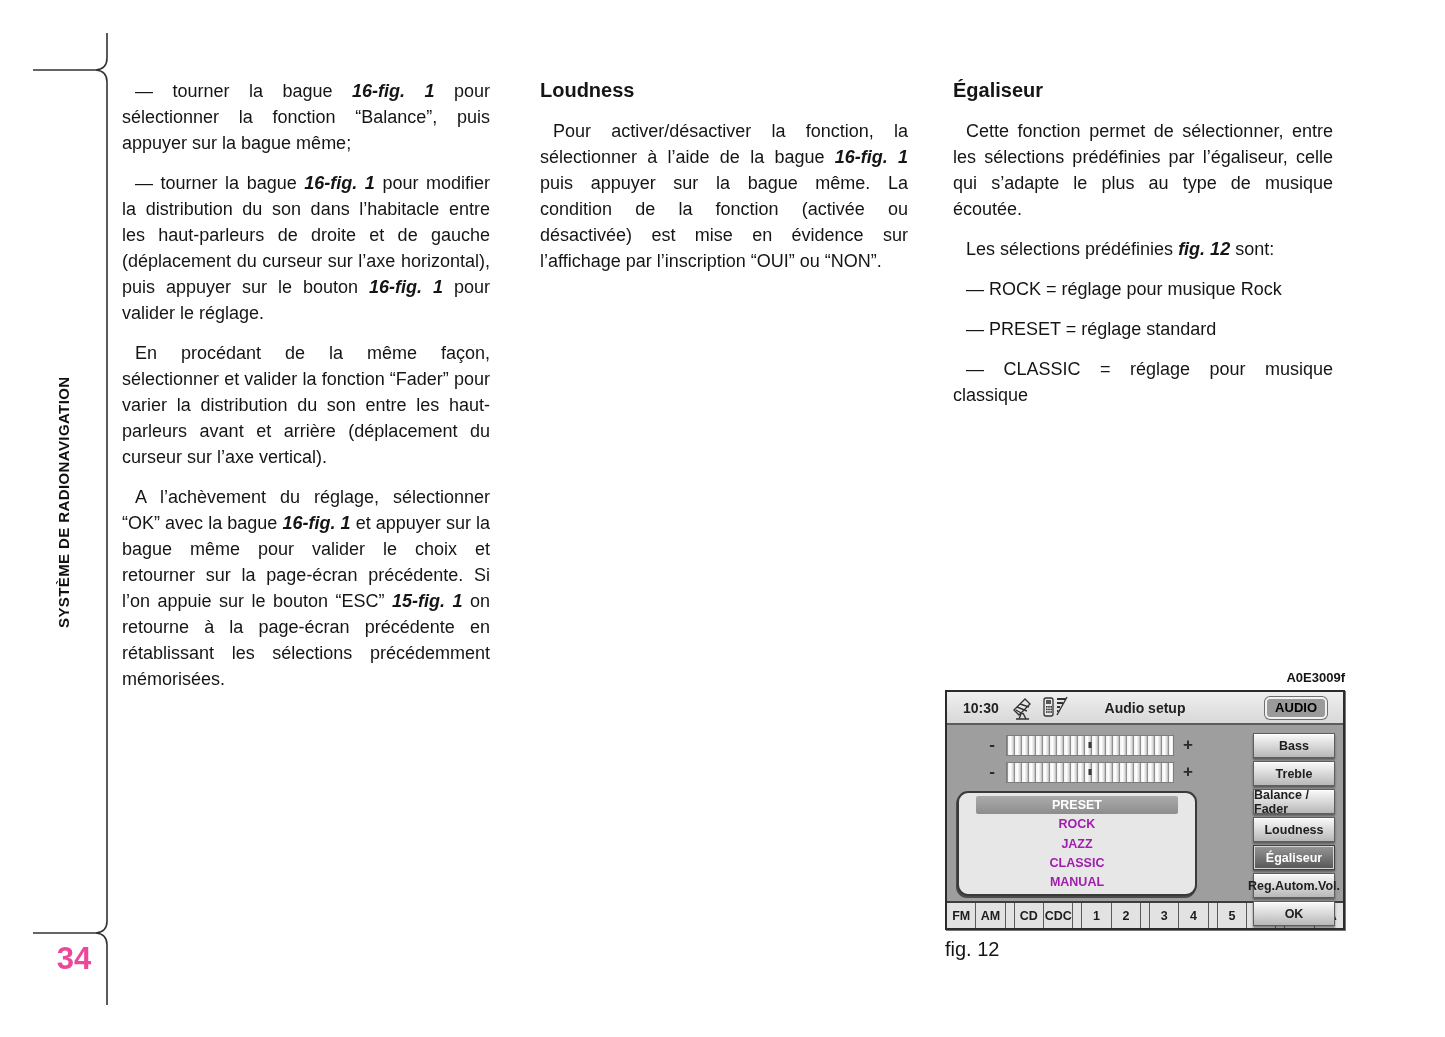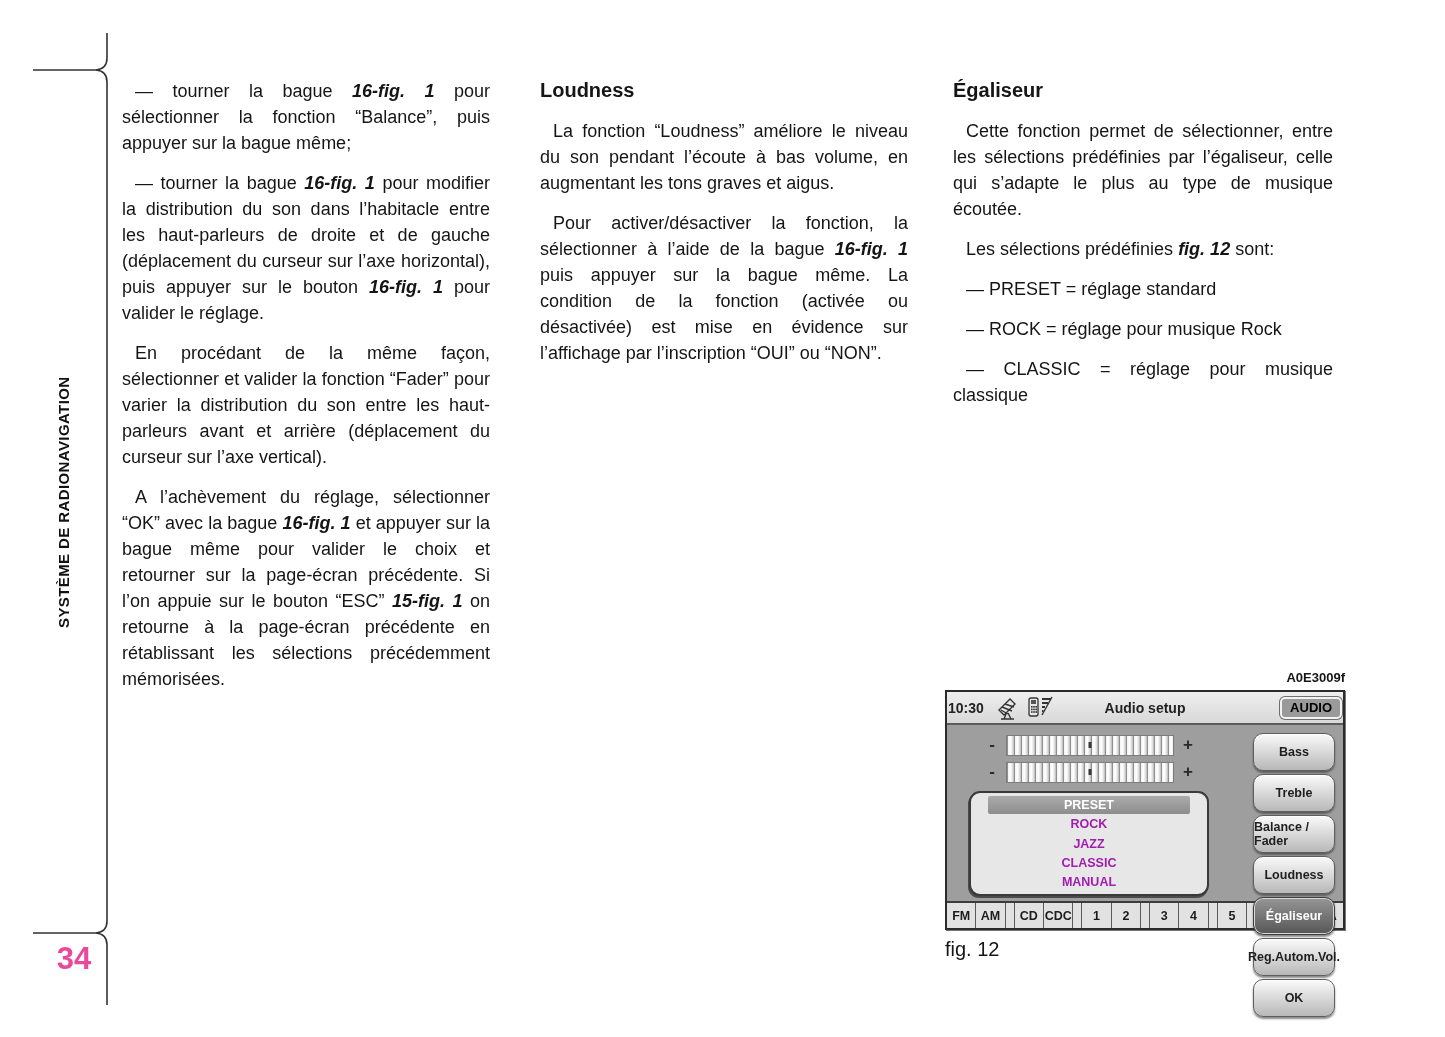--- a/index.html
+++ b/index.html
@@ -48,21 +48,21 @@
     border: 2px solid #2b2b2b;
     background: #9e9e9e;
     display: flex; flex-direction: column;
     box-shadow: 1px 1px 0 #777;
   }
   .screen-header {
     height: 33px; flex: 0 0 33px;
     background: linear-gradient(#efefef, #d8d8d8);
     border-bottom: 2px solid #5c5c5c;
     display: flex; align-items: center;
-    padding: 0 1px; position: relative;
+    padding: 0 16px; position: relative;
   }
   .screen-time { font-size: 14px; font-weight: bold; color: #222; margin-right: 10px; }
   .hdr-icon { margin-right: 6px; display: inline-flex; }
   .screen-title {
     position: absolute; left: 0; right: 0; text-align: center;
     font-size: 14px; font-weight: bold; color: #222; pointer-events: none;
   }
   .audio-badge {
     margin-left: auto; position: relative; z-index: 1;
     background: #9a9a9a; color: #000000;
@@ -89,36 +89,36 @@
   .slider-dot {
     position: absolute; left: 50%; top: 50%; width: 3px; height: 6px;
     transform: translate(-50%, -50%); background: #3a3a3a;
   }
 
   .menu-col {
     position: absolute; right: 8px; top: 8px; width: 114px;
     display: flex; flex-direction: column; gap: 3px;
   }
   .menu-btn {
-    height: 38px; border-radius: 10px;
+    height: 25px; border-radius: 0;
     background: linear-gradient(180deg, #fafafa, #b8b8b8);
     border: 1px solid #5e5e5e;
     box-shadow: 0 2px 2px rgba(40,40,40,0.55), inset 0 1px 0 #ffffff;
     color: #1e1e1e; font-size: 12.5px; font-weight: bold;
     display: flex; align-items: center; justify-content: center; margin-left: 32px;
   }
   .menu-btn.selected {
     background: linear-gradient(180deg, #969696, #565656);
     border: 1px solid #3f3f3f;
     box-shadow: inset 0 0 0 1px #d6d6d6, 0 2px 2px rgba(40,40,40,0.55);
     color: #ffffff;
   }
 
   .eq-panel {
-    position: absolute; left: 22px; top: 66px; width: 240px; height: 105px;
+    position: absolute; left: 10px; top: 66px; width: 240px; height: 105px;
     background: #e7e7e7; border: 2px solid #3a3a3a; border-radius: 11px;
     box-shadow: -1px 2px 0 #4a4a4a;
     padding: 3px 17px; display: flex; flex-direction: column; justify-content: space-between;
   }
   .eq-row {
     height: 18px; display: flex; align-items: center; justify-content: center;
     font-size: 12.5px; font-weight: bold; color: #a21caf; border-radius: 2px;
   }
   .eq-row.selected { background: linear-gradient(#ababab, #8d8d8d); color: #ffffff; }
 
@@ -151,30 +151,29 @@
 
 <div class="col col-1">
   <p><span>— tourner la bague </span><span class="b">16-fig. 1</span><span> pour sélectionner la fonction “Balance”, puis appuyer sur la bague même;</span></p>
   <p><span>— tourner la bague </span><span class="b">16-fig. 1</span><span> pour modifier la distribution du son dans l’habitacle entre les haut-parleurs de droite et de gauche (déplacement du curseur sur l’axe horizontal), puis appuyer sur le bouton </span><span class="b">16-fig. 1</span><span> pour valider le réglage.</span></p>
   <p><span>En procédant de la même façon, sélectionner et valider la fonction “Fader” pour varier la distribution du son entre les haut-parleurs avant et arrière (déplacement du curseur sur l’axe vertical).</span></p>
   <p><span>A l’achèvement du réglage, sélectionner “OK” avec la bague </span><span class="b">16-fig. 1</span><span> et appuyer sur la bague même pour valider le choix et retourner sur la page-écran précédente. Si l’on appuie sur le bouton “ESC” </span><span class="b">15-fig. 1</span><span> on retourne à la page-écran précédente en rétablissant les sélections précédemment mémorisées.</span></p>
 </div>
 
 <div class="col col-2">
   <h2>Loudness</h2>
-  <p><span>La fonction “Loudness” améliore le niveau du son pendant l’écoute à bas volume, en augmentant les tons graves et aigus.</span></p>
   <p><span>Pour activer/désactiver la fonction, la sélectionner à l’aide de la bague </span><span class="b">16-fig. 1</span><span> puis appuyer sur la bague même. La condition de la fonction (activée ou désactivée) est mise en évidence sur l’affichage par l’inscription “OUI” ou “NON”.</span></p>
 </div>
 
 <div class="col col-3">
   <h2>Égaliseur</h2>
   <p><span>Cette fonction permet de sélectionner, entre les sélections prédéfinies par l’égaliseur, celle qui s’adapte le plus au type de musique écoutée.</span></p>
   <p><span>Les sélections prédéfinies </span><span class="b">fig. 12</span><span> sont:</span></p>
+  <p><span>— ROCK = réglage pour musique Rock</span></p>
   <p><span>— PRESET = réglage standard</span></p>
-  <p><span>— ROCK = réglage pour musique Rock</span></p>
   <p><span>— CLASSIC = réglage pour musique classique</span></p>
 </div>
 
 <div class="figure">
   <div class="figure-code">A0E3009f</div>
 
   <div class="screen">
 
     <div class="screen-header">
       <span class="screen-time">10:30</span>

